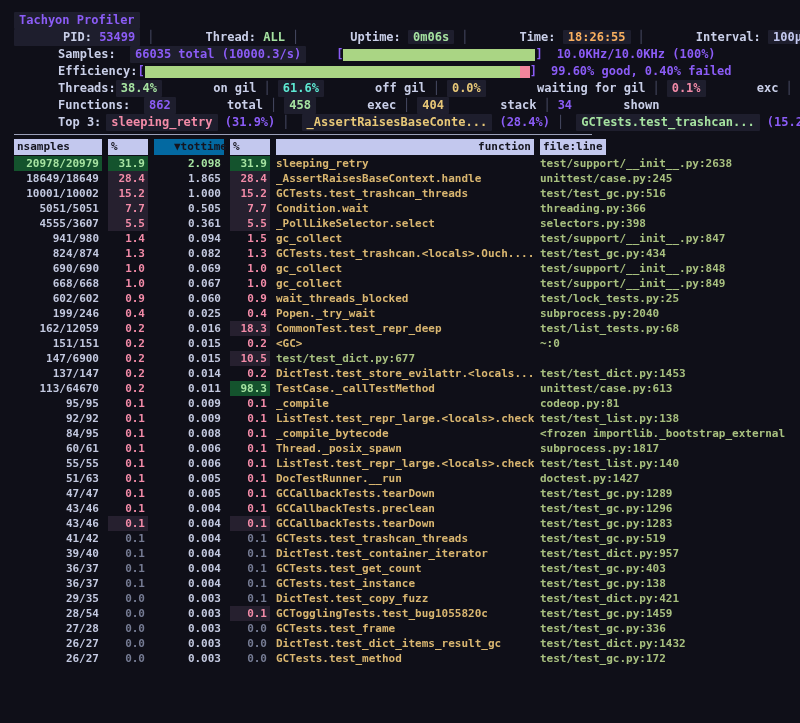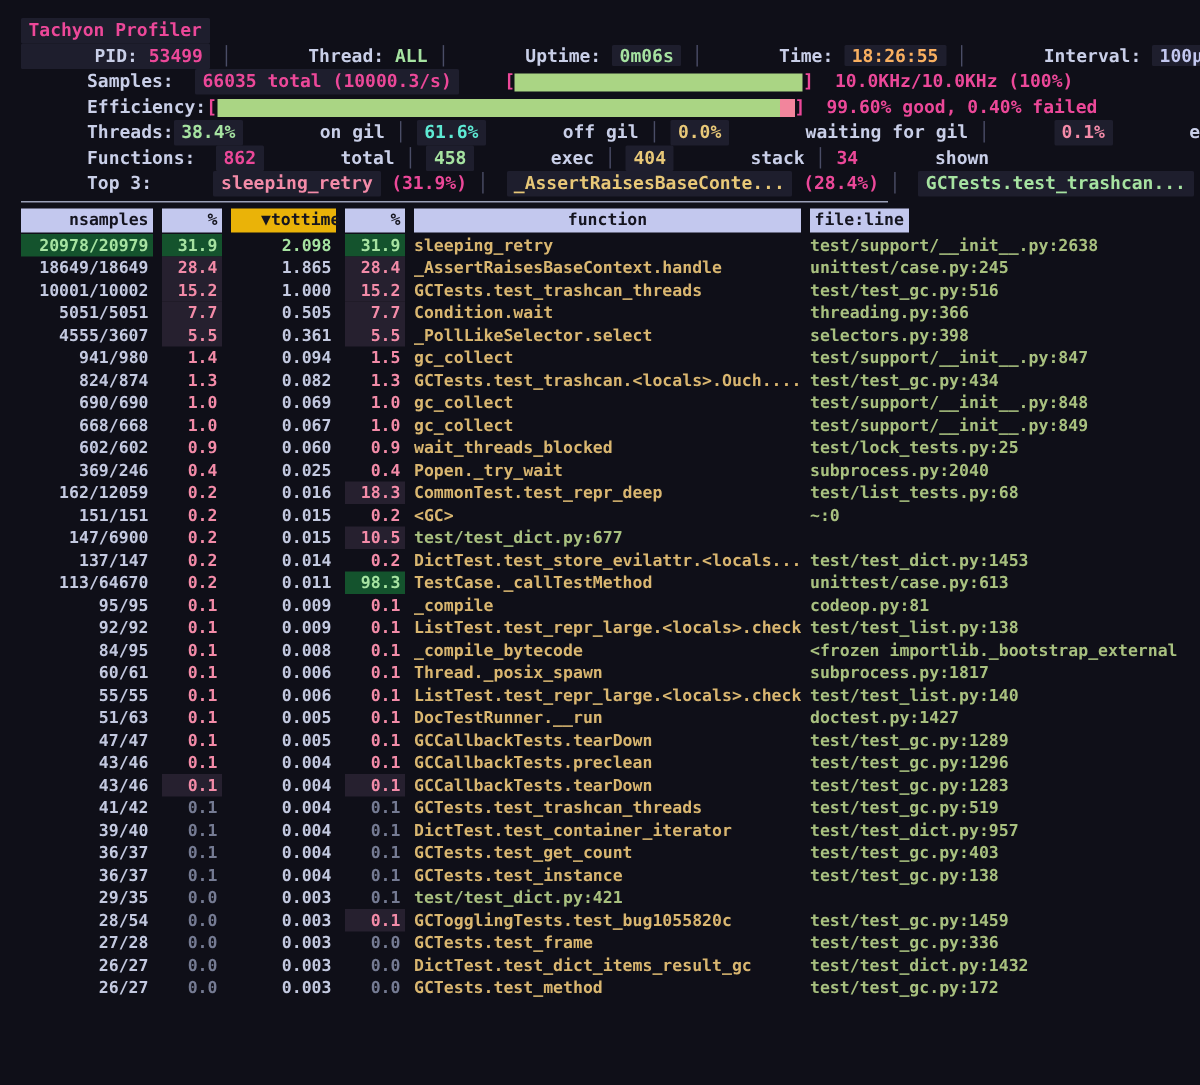--- a/index.html
+++ b/index.html
@@ -12,26 +12,26 @@
     font-size:12px;
   }
   .screen { padding:12px 14px 0 14px; }
 
   
   .hline { height:17px; line-height:17px; display:flex; align-items:center; white-space:pre; }
   .chip  { background:#1e1e2d; padding:0 5px; border-radius:1px; }
   .lbl   { color:#c9cfe8;margin-left:44px; }
   .sep   { color:#4a4d66; padding:0 7px; }
   .green { color:#a6e3a1; }
-  .red   { color:#f38ba8;margin-left:36px; }
+  .red   { color:#f38ba8; }
   .redorange { color:#5eead4; }
   .orange{ color:#fab060; }
   .yellow{ color:#e8c878; }
   .lav   { color:#c3c8f0; }
-  .white { color:#ec4899; }
+  .white { color:#8b5cf6; }
 
   .bar-shell { display:inline-flex; align-items:center; height:12px; }
   .bar-fill  { height:12px; background:#aad584; display:inline-block; }
   .bar-bad   { height:12px; background:#f2859c; display:inline-block; }
 
   .medal { width:11px; height:14px; display:inline-block; margin-right:5px; vertical-align:-2px; }
   .m-gold   .m-circ { fill:#f5c24c; }
   .m-silver .m-circ { fill:#c9cfe0; }
   .m-bronze .m-circ { fill:#e8926a; }
   .m-rib1 { fill:#8b8fa8; } .m-rib2 { fill:#585b70; }
@@ -41,23 +41,23 @@
   
   .grid-row {
     display:grid;
     grid-template-columns:88px 40px 70px 40px 258px 1fr;
     column-gap:6px;
     height:15px; line-height:15px;
     font-size:11px;
     white-space:pre;
   }
   .thead { height:16px; line-height:16px; margin-bottom:1px; }
-  .th { background:#c3c8ee; color:#15151f; text-align:right; padding:0 3px; }
-  .th-sort { background:#eab308;padding-left:20px; }
-  .th-left { text-align:center; }
+  .th { background:#c3c8ee; color:#15151f; padding:0 3px; }
+  .th-sort { background:#0369a1;padding-left:20px; }
+  .th-left { text-align:right; }
   .th-file { background:none; padding:0; }
   .th-file span { background:#c3c8ee; color:#15151f; padding:0 3px; display:inline-block; }
 
   .c-num { text-align:right; padding:0 3px; }
   .fn { color:#d9b670; overflow:hidden; }
   .fl { color:#a8c07f; overflow:hidden; }
   .s-w  { color:#c3c9e0; }
   .s-d  { color:#757b93; }
   .s-g  { color:#a6e3a1; }
   .s-gc { color:#a6e3a1; background:#14532d; }
@@ -168,40 +168,40 @@
       <div class="grid-row"><div class="c-num s-gc">20978/20979</div><div class="c-num s-gc">31.9</div><div class="c-num s-g">2.098</div><div class="c-num s-gc">31.9</div><div class="fn">sleeping_retry</div><div class="fl">test/support/__init__.py:2638</div></div>
       <div class="grid-row"><div class="c-num s-w">18649/18649</div><div class="c-num s-rc">28.4</div><div class="c-num s-w">1.865</div><div class="c-num s-rc">28.4</div><div class="fn">_AssertRaisesBaseContext.handle</div><div class="fl">unittest/case.py:245</div></div>
       <div class="grid-row"><div class="c-num s-w">10001/10002</div><div class="c-num s-rc">15.2</div><div class="c-num s-w">1.000</div><div class="c-num s-rc">15.2</div><div class="fn">GCTests.test_trashcan_threads</div><div class="fl">test/test_gc.py:516</div></div>
       <div class="grid-row"><div class="c-num s-w">5051/5051</div><div class="c-num s-rc">7.7</div><div class="c-num s-w">0.505</div><div class="c-num s-rc">7.7</div><div class="fn">Condition.wait</div><div class="fl">threading.py:366</div></div>
       <div class="grid-row"><div class="c-num s-w">4555/3607</div><div class="c-num s-rc">5.5</div><div class="c-num s-w">0.361</div><div class="c-num s-rc">5.5</div><div class="fn">_PollLikeSelector.select</div><div class="fl">selectors.py:398</div></div>
       <div class="grid-row"><div class="c-num s-w">941/980</div><div class="c-num s-r">1.4</div><div class="c-num s-w">0.094</div><div class="c-num s-r">1.5</div><div class="fn">gc_collect</div><div class="fl">test/support/__init__.py:847</div></div>
       <div class="grid-row"><div class="c-num s-w">824/874</div><div class="c-num s-r">1.3</div><div class="c-num s-w">0.082</div><div class="c-num s-r">1.3</div><div class="fn">GCTests.test_trashcan.&lt;locals&gt;.Ouch....</div><div class="fl">test/test_gc.py:434</div></div>
       <div class="grid-row"><div class="c-num s-w">690/690</div><div class="c-num s-r">1.0</div><div class="c-num s-w">0.069</div><div class="c-num s-r">1.0</div><div class="fn">gc_collect</div><div class="fl">test/support/__init__.py:848</div></div>
       <div class="grid-row"><div class="c-num s-w">668/668</div><div class="c-num s-r">1.0</div><div class="c-num s-w">0.067</div><div class="c-num s-r">1.0</div><div class="fn">gc_collect</div><div class="fl">test/support/__init__.py:849</div></div>
       <div class="grid-row"><div class="c-num s-w">602/602</div><div class="c-num s-r">0.9</div><div class="c-num s-w">0.060</div><div class="c-num s-r">0.9</div><div class="fn">wait_threads_blocked</div><div class="fl">test/lock_tests.py:25</div></div>
-      <div class="grid-row"><div class="c-num s-w">369/246</div><div class="c-num s-r">0.4</div><div class="c-num s-w">0.025</div><div class="c-num s-r">0.4</div><div class="fn">Popen._try_wait</div><div class="fl">subprocess.py:2040</div></div>
+      <div class="grid-row"><div class="c-num s-w">199/246</div><div class="c-num s-r">0.4</div><div class="c-num s-w">0.025</div><div class="c-num s-r">0.4</div><div class="fn">Popen._try_wait</div><div class="fl">subprocess.py:2040</div></div>
       <div class="grid-row"><div class="c-num s-w">162/12059</div><div class="c-num s-r">0.2</div><div class="c-num s-w">0.016</div><div class="c-num s-rc">18.3</div><div class="fn">CommonTest.test_repr_deep</div><div class="fl">test/list_tests.py:68</div></div>
       <div class="grid-row"><div class="c-num s-w">151/151</div><div class="c-num s-r">0.2</div><div class="c-num s-w">0.015</div><div class="c-num s-r">0.2</div><div class="fn">&lt;GC&gt;</div><div class="fl">~:0</div></div>
       <div class="grid-row"><div class="c-num s-w">147/6900</div><div class="c-num s-r">0.2</div><div class="c-num s-w">0.015</div><div class="c-num s-rc">10.5</div><div class="fl">test/test_dict.py:677</div></div>
       <div class="grid-row"><div class="c-num s-w">137/147</div><div class="c-num s-r">0.2</div><div class="c-num s-w">0.014</div><div class="c-num s-r">0.2</div><div class="fn">DictTest.test_store_evilattr.&lt;locals...</div><div class="fl">test/test_dict.py:1453</div></div>
       <div class="grid-row"><div class="c-num s-w">113/64670</div><div class="c-num s-r">0.2</div><div class="c-num s-w">0.011</div><div class="c-num s-gc">98.3</div><div class="fn">TestCase._callTestMethod</div><div class="fl">unittest/case.py:613</div></div>
       <div class="grid-row"><div class="c-num s-w">95/95</div><div class="c-num s-r">0.1</div><div class="c-num s-w">0.009</div><div class="c-num s-r">0.1</div><div class="fn">_compile</div><div class="fl">codeop.py:81</div></div>
       <div class="grid-row"><div class="c-num s-w">92/92</div><div class="c-num s-r">0.1</div><div class="c-num s-w">0.009</div><div class="c-num s-r">0.1</div><div class="fn">ListTest.test_repr_large.&lt;locals&gt;.check</div><div class="fl">test/test_list.py:138</div></div>
       <div class="grid-row"><div class="c-num s-w">84/95</div><div class="c-num s-r">0.1</div><div class="c-num s-w">0.008</div><div class="c-num s-r">0.1</div><div class="fn">_compile_bytecode</div><div class="fl">&lt;frozen importlib._bootstrap_external</div></div>
       <div class="grid-row"><div class="c-num s-w">60/61</div><div class="c-num s-r">0.1</div><div class="c-num s-w">0.006</div><div class="c-num s-r">0.1</div><div class="fn">Thread._posix_spawn</div><div class="fl">subprocess.py:1817</div></div>
       <div class="grid-row"><div class="c-num s-w">55/55</div><div class="c-num s-r">0.1</div><div class="c-num s-w">0.006</div><div class="c-num s-r">0.1</div><div class="fn">ListTest.test_repr_large.&lt;locals&gt;.check</div><div class="fl">test/test_list.py:140</div></div>
       <div class="grid-row"><div class="c-num s-w">51/63</div><div class="c-num s-r">0.1</div><div class="c-num s-w">0.005</div><div class="c-num s-r">0.1</div><div class="fn">DocTestRunner.__run</div><div class="fl">doctest.py:1427</div></div>
       <div class="grid-row"><div class="c-num s-w">47/47</div><div class="c-num s-r">0.1</div><div class="c-num s-w">0.005</div><div class="c-num s-r">0.1</div><div class="fn">GCCallbackTests.tearDown</div><div class="fl">test/test_gc.py:1289</div></div>
       <div class="grid-row"><div class="c-num s-w">43/46</div><div class="c-num s-r">0.1</div><div class="c-num s-w">0.004</div><div class="c-num s-r">0.1</div><div class="fn">GCCallbackTests.preclean</div><div class="fl">test/test_gc.py:1296</div></div>
       <div class="grid-row"><div class="c-num s-w">43/46</div><div class="c-num s-rc">0.1</div><div class="c-num s-w">0.004</div><div class="c-num s-rc">0.1</div><div class="fn">GCCallbackTests.tearDown</div><div class="fl">test/test_gc.py:1283</div></div>
       <div class="grid-row"><div class="c-num s-w">41/42</div><div class="c-num s-d">0.1</div><div class="c-num s-w">0.004</div><div class="c-num s-d">0.1</div><div class="fn">GCTests.test_trashcan_threads</div><div class="fl">test/test_gc.py:519</div></div>
       <div class="grid-row"><div class="c-num s-w">39/40</div><div class="c-num s-d">0.1</div><div class="c-num s-w">0.004</div><div class="c-num s-d">0.1</div><div class="fn">DictTest.test_container_iterator</div><div class="fl">test/test_dict.py:957</div></div>
       <div class="grid-row"><div class="c-num s-w">36/37</div><div class="c-num s-d">0.1</div><div class="c-num s-w">0.004</div><div class="c-num s-d">0.1</div><div class="fn">GCTests.test_get_count</div><div class="fl">test/test_gc.py:403</div></div>
       <div class="grid-row"><div class="c-num s-w">36/37</div><div class="c-num s-d">0.1</div><div class="c-num s-w">0.004</div><div class="c-num s-d">0.1</div><div class="fn">GCTests.test_instance</div><div class="fl">test/test_gc.py:138</div></div>
-      <div class="grid-row"><div class="c-num s-w">29/35</div><div class="c-num s-d">0.0</div><div class="c-num s-w">0.003</div><div class="c-num s-d">0.1</div><div class="fl">test/test_dict.py:421</div></div>
+      <div class="grid-row"><div class="c-num s-w">29/35</div><div class="c-num s-d">0.0</div><div class="c-num s-w">0.003</div><div class="c-num s-d">0.1</div><div class="fn">DictTest.test_copy_fuzz</div><div class="fl">test/test_dict.py:421</div></div>
       <div class="grid-row"><div class="c-num s-w">28/54</div><div class="c-num s-d">0.0</div><div class="c-num s-w">0.003</div><div class="c-num s-rc">0.1</div><div class="fn">GCTogglingTests.test_bug1055820c</div><div class="fl">test/test_gc.py:1459</div></div>
       <div class="grid-row"><div class="c-num s-w">27/28</div><div class="c-num s-d">0.0</div><div class="c-num s-w">0.003</div><div class="c-num s-d">0.0</div><div class="fn">GCTests.test_frame</div><div class="fl">test/test_gc.py:336</div></div>
       <div class="grid-row"><div class="c-num s-w">26/27</div><div class="c-num s-d">0.0</div><div class="c-num s-w">0.003</div><div class="c-num s-d">0.0</div><div class="fn">DictTest.test_dict_items_result_gc</div><div class="fl">test/test_dict.py:1432</div></div>
       <div class="grid-row"><div class="c-num s-w">26/27</div><div class="c-num s-d">0.0</div><div class="c-num s-w">0.003</div><div class="c-num s-d">0.0</div><div class="fn">GCTests.test_method</div><div class="fl">test/test_gc.py:172</div></div>
     </div>
 
   <div class="footer">
     
     
   </div>

